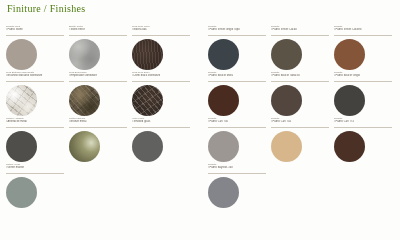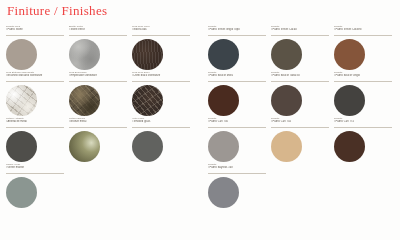--- a/index.html
+++ b/index.html
@@ -12,24 +12,24 @@
   }
   #sheet{
     position:absolute;inset:0;
     background:#fdfdfc;
   }
   
   #title{
     position:absolute;
     left:7px;top:3px;
     font-family:"Liberation Serif", serif;
-    font-size:13px;
+    font-size:10px;
     font-weight:400;
     letter-spacing:0.3px;
-    color:#ef4444;
+    color:#4d7c0f;
     white-space:nowrap;
   }
   
   .panel{
     position:absolute;
     top:25px;
   }
   #panel-left{ left:6px;  width:190px; }
   #panel-right{ left:208px; width:190px; }
 

